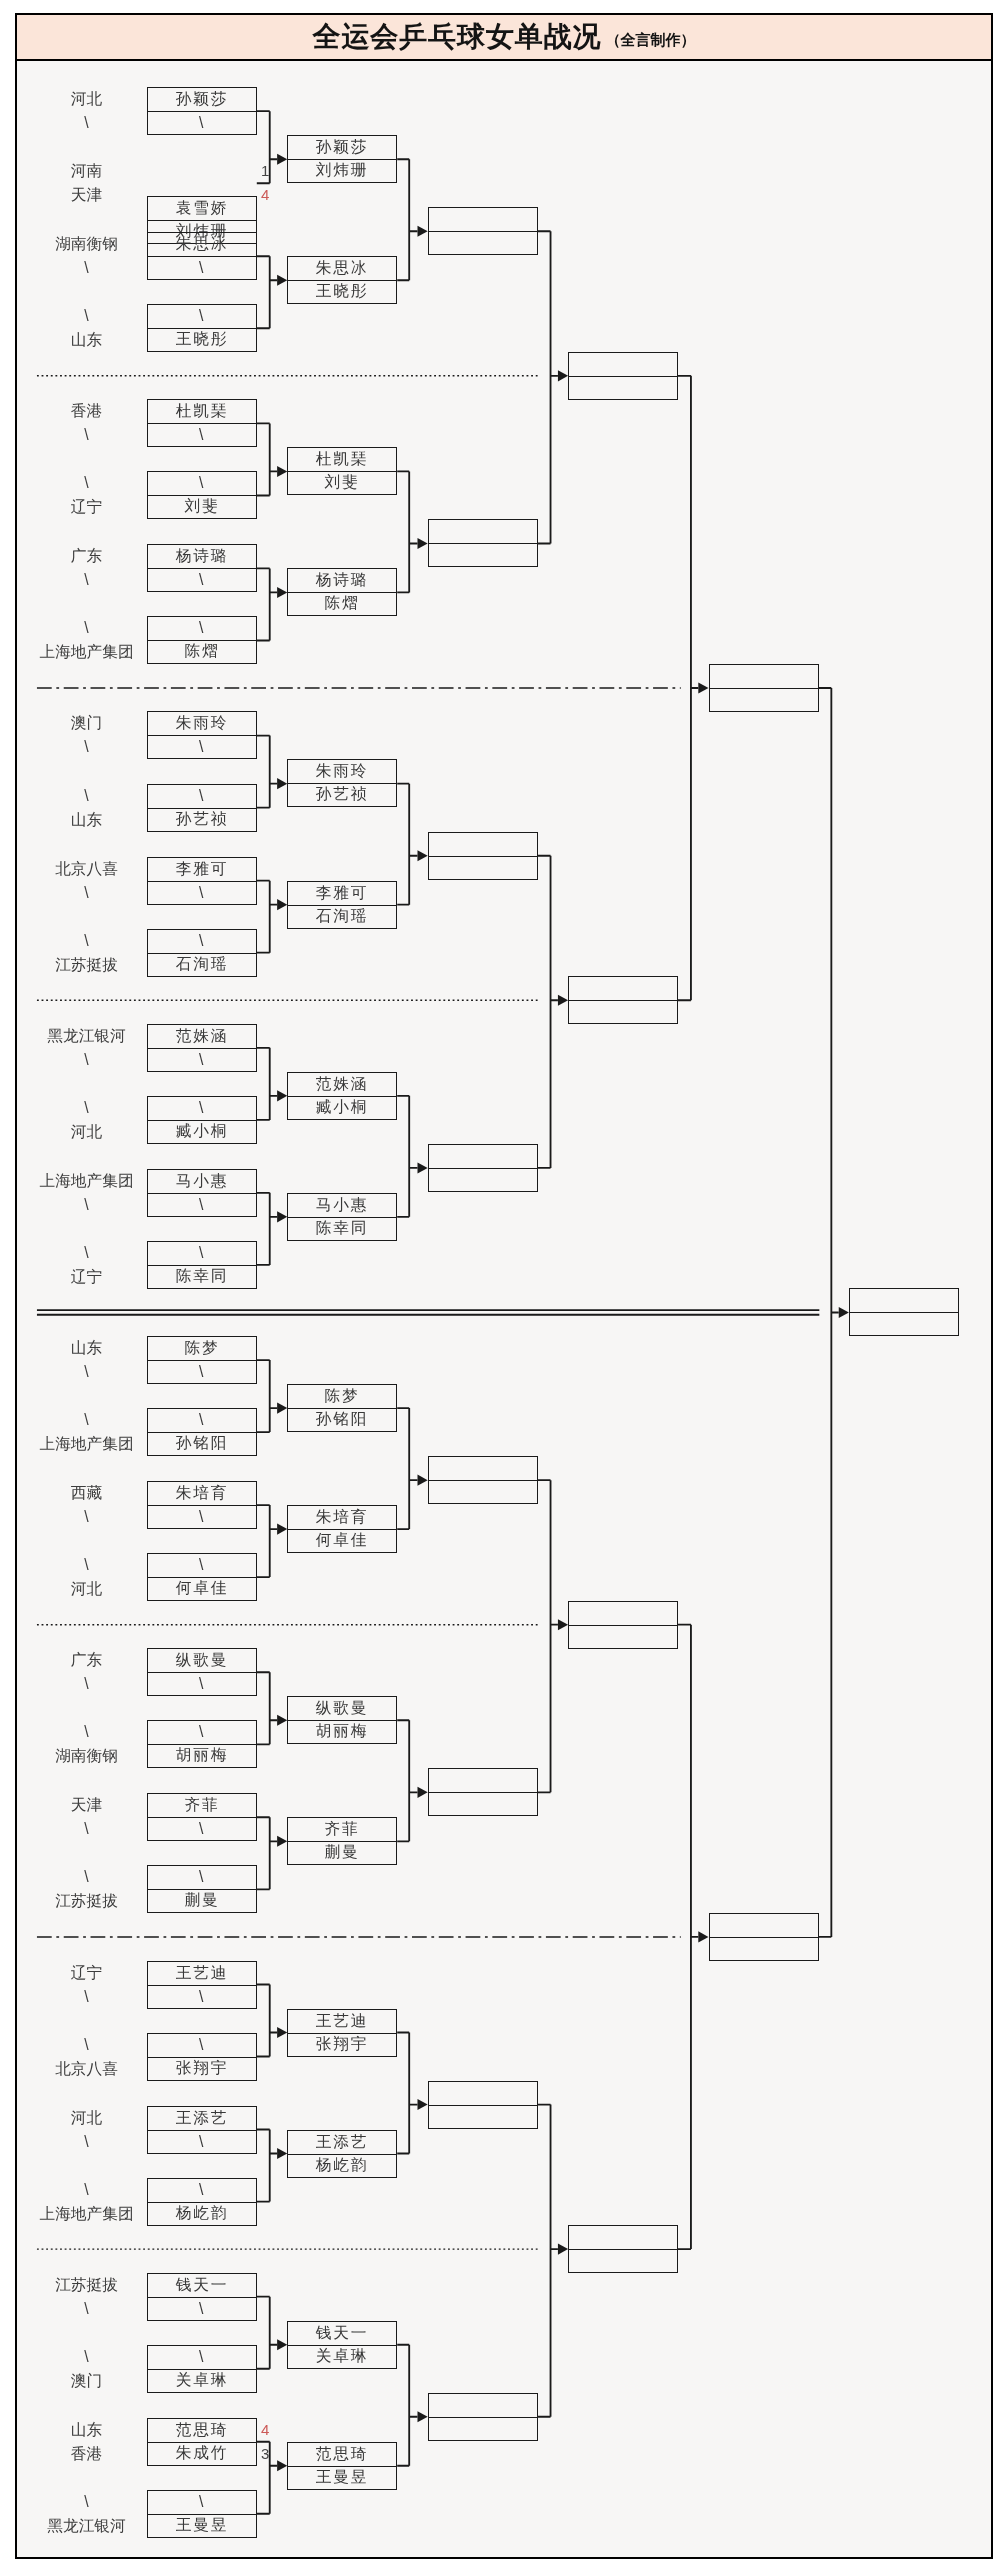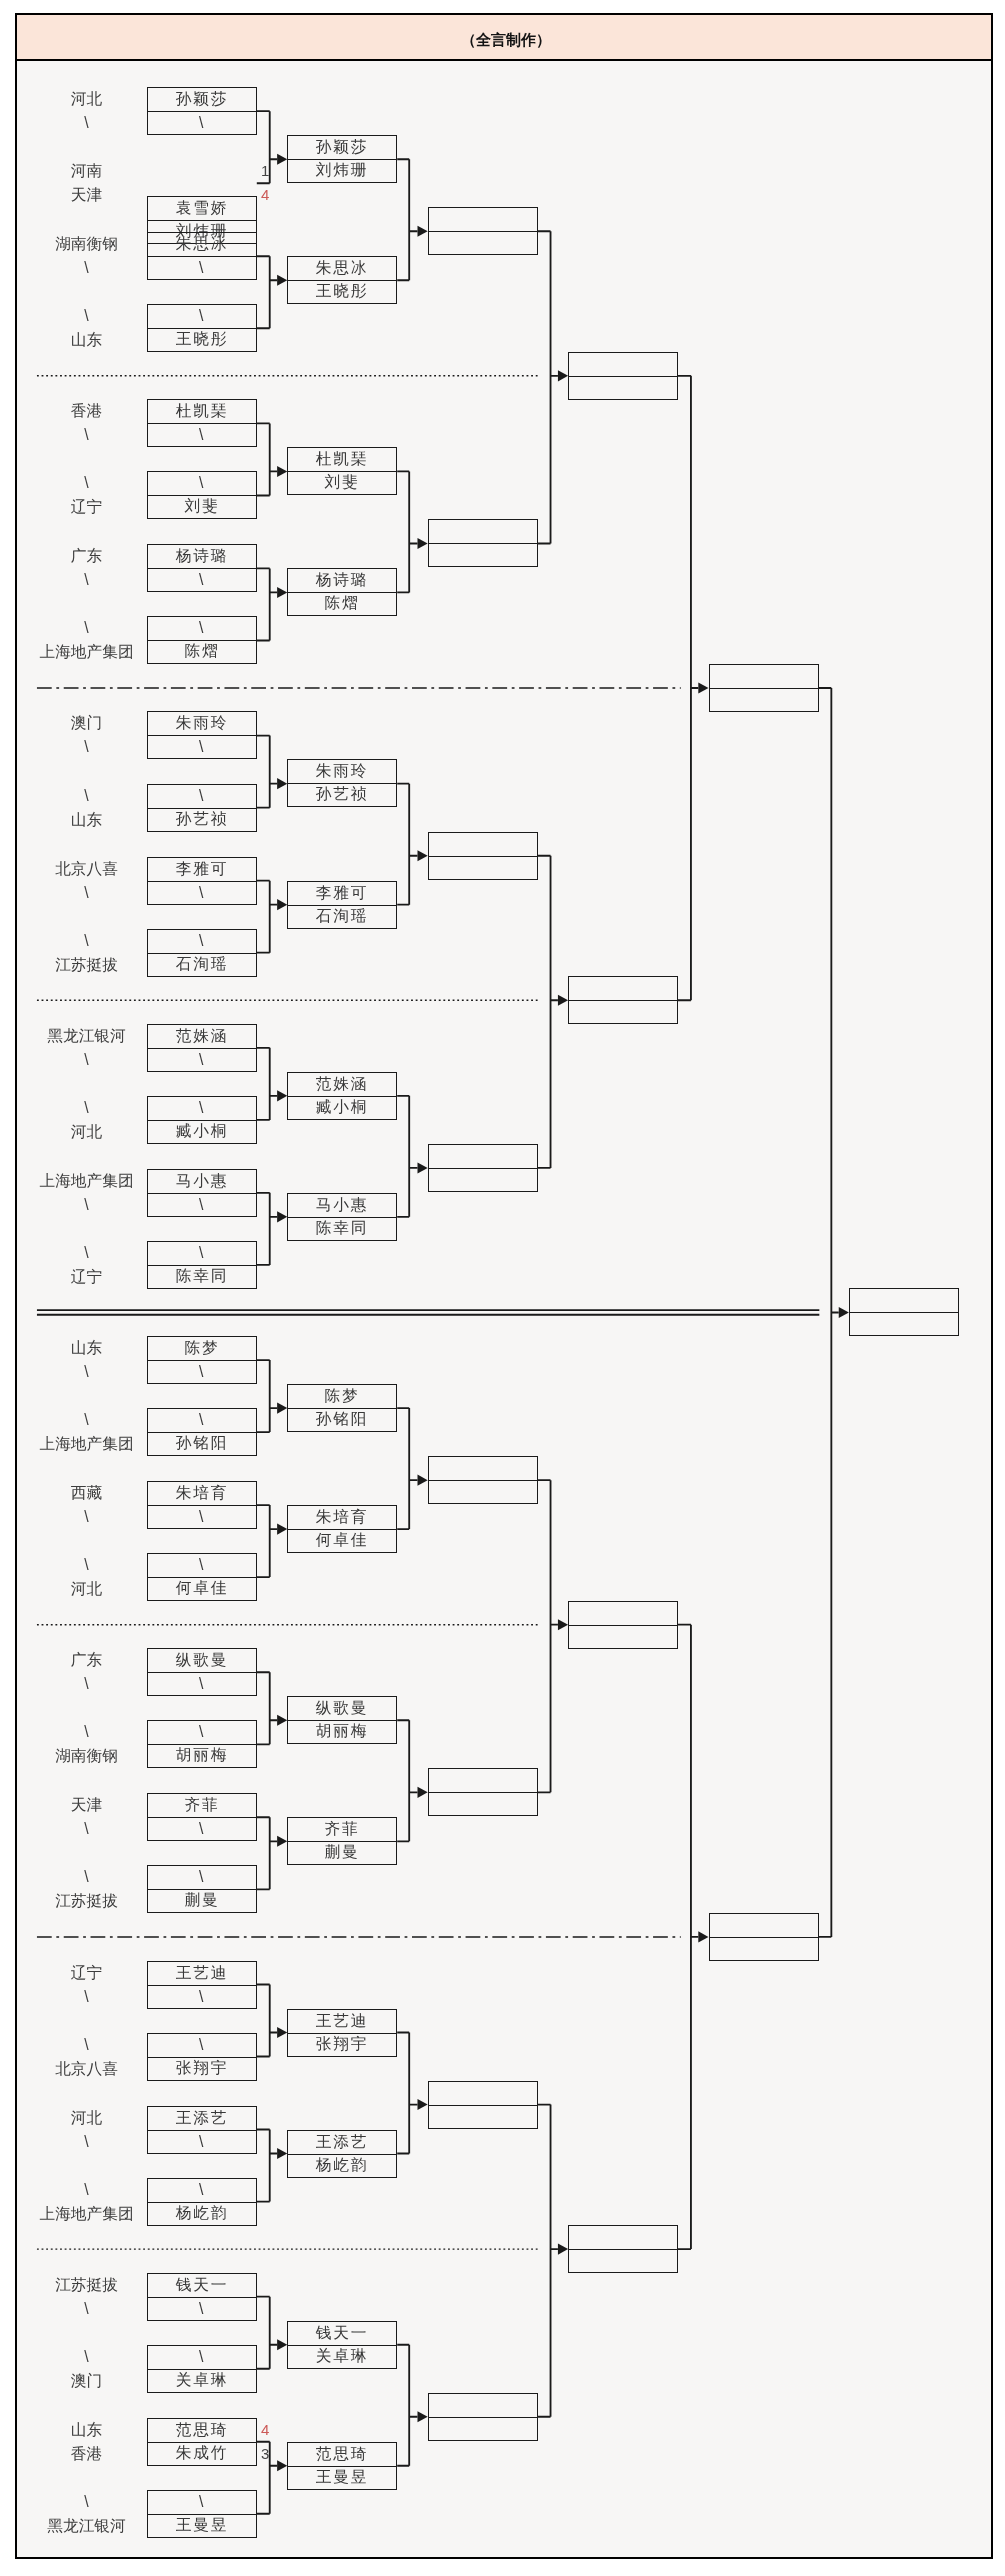--- a/index.html
+++ b/index.html
@@ -20,20 +20,21 @@
         font-size:15.7px;color:#383838;letter-spacing:1.8px;white-space:nowrap;}
   .cell + .cell{border-top:1.8px solid #1b1b1b;}
   .score{position:absolute;width:22px;height:24px;line-height:24px;font-size:15px;text-align:left;}
 </style>
 </head>
 <body>
 
 <div id="canvas">
   <div id="frame" style="background: rgb(247, 246, 245);">
     <div id="header" style="background: rgb(251, 229, 217);">
+      <span id="title">全运会乒乓球女单战况</span>
       <span id="subtitle">（全言制作）</span>
     </div>
   </div>
   <svg id="lines" width="1005" height="2576" viewBox="0 0 1088 2788">
       <path d="M278 120L292 120M292 120L292 198M278 198L292 198M292 172L300 172M278 277L292 277M292 277L292 355M278 355L292 355M292 303L300 303M430 172L443 172M430 303L443 303M443 172L443 303M443 250L452 250M582 250L596 250M278 458L292 458M292 458L292 536M278 536L292 536M292 510L300 510M278 615L292 615M292 615L292 693M278 693L292 693M292 641L300 641M430 510L443 510M430 641L443 641M443 510L443 641M443 588L452 588M582 588L596 588M278 796L292 796M292 796L292 874M278 874L292 874M292 848L300 848M278 953L292 953M292 953L292 1031M278 1031L292 1031M292 979L300 979M430 848L443 848M430 979L443 979M443 848L443 979M443 926L452 926M582 926L596 926M278 1134L292 1134M292 1134L292 1212M278 1212L292 1212M292 1186L300 1186M278 1291L292 1291M292 1291L292 1369M278 1369L292 1369M292 1317L300 1317M430 1186L443 1186M430 1317L443 1317M443 1186L443 1317M443 1264L452 1264M582 1264L596 1264M278 1472L292 1472M292 1472L292 1550M278 1550L292 1550M292 1524L300 1524M278 1629L292 1629M292 1629L292 1707M278 1707L292 1707M292 1655L300 1655M430 1524L443 1524M430 1655L443 1655M443 1524L443 1655M443 1602L452 1602M582 1602L596 1602M278 1810L292 1810M292 1810L292 1888M278 1888L292 1888M292 1862L300 1862M278 1967L292 1967M292 1967L292 2045M278 2045L292 2045M292 1993L300 1993M430 1862L443 1862M430 1993L443 1993M443 1862L443 1993M443 1940L452 1940M582 1940L596 1940M278 2148L292 2148M292 2148L292 2226M278 2226L292 2226M292 2200L300 2200M278 2305L292 2305M292 2305L292 2383M278 2383L292 2383M292 2331L300 2331M430 2200L443 2200M430 2331L443 2331M443 2200L443 2331M443 2278L452 2278M582 2278L596 2278M278 2486L292 2486M292 2486L292 2564M278 2564L292 2564M292 2538L300 2538M278 2643L292 2643M292 2643L292 2721M278 2721L292 2721M292 2669L300 2669M430 2538L443 2538M430 2669L443 2669M443 2538L443 2669M443 2616L452 2616M582 2616L596 2616M596 250L596 588M596 406.5L604 406.5M733 406.5L748 406.5M596 926L596 1264M596 1082.5L604 1082.5M733 1082.5L748 1082.5M596 1602L596 1940M596 1758.5L604 1758.5M733 1758.5L748 1758.5M596 2278L596 2616M596 2434.5L604 2434.5M733 2434.5L748 2434.5M748 406.5L748 1082.5M748 744.5L756 744.5M886 744.5L900 744.5M748 1758.5L748 2434.5M748 2096.5L756 2096.5M886 2096.5L900 2096.5M900 744.5L900 2096.5M900 1420.5L908 1420.5" stroke="#1a1a1a" stroke-width="2" fill="none"></path>
       <path d="M40 406.5H582M40 1082.5H582M40 1758.5H582M40 2434.5H582" stroke="#1a1a1a" stroke-width="1.6" stroke-dasharray="2,3" fill="none"></path>
       <path d="M40 744.5H737M40 2096.5H737" stroke="#1a1a1a" stroke-width="1.6" stroke-dasharray="16,5,3,5" fill="none"></path>
       <path d="M40 1418H887M40 1423H887" stroke="#1a1a1a" stroke-width="2" fill="none"></path>
       <polygon points="300,166 300,178 311,172" fill="#1a1a1a"></polygon>
       <polygon points="300,297 300,309 311,303" fill="#1a1a1a"></polygon>

